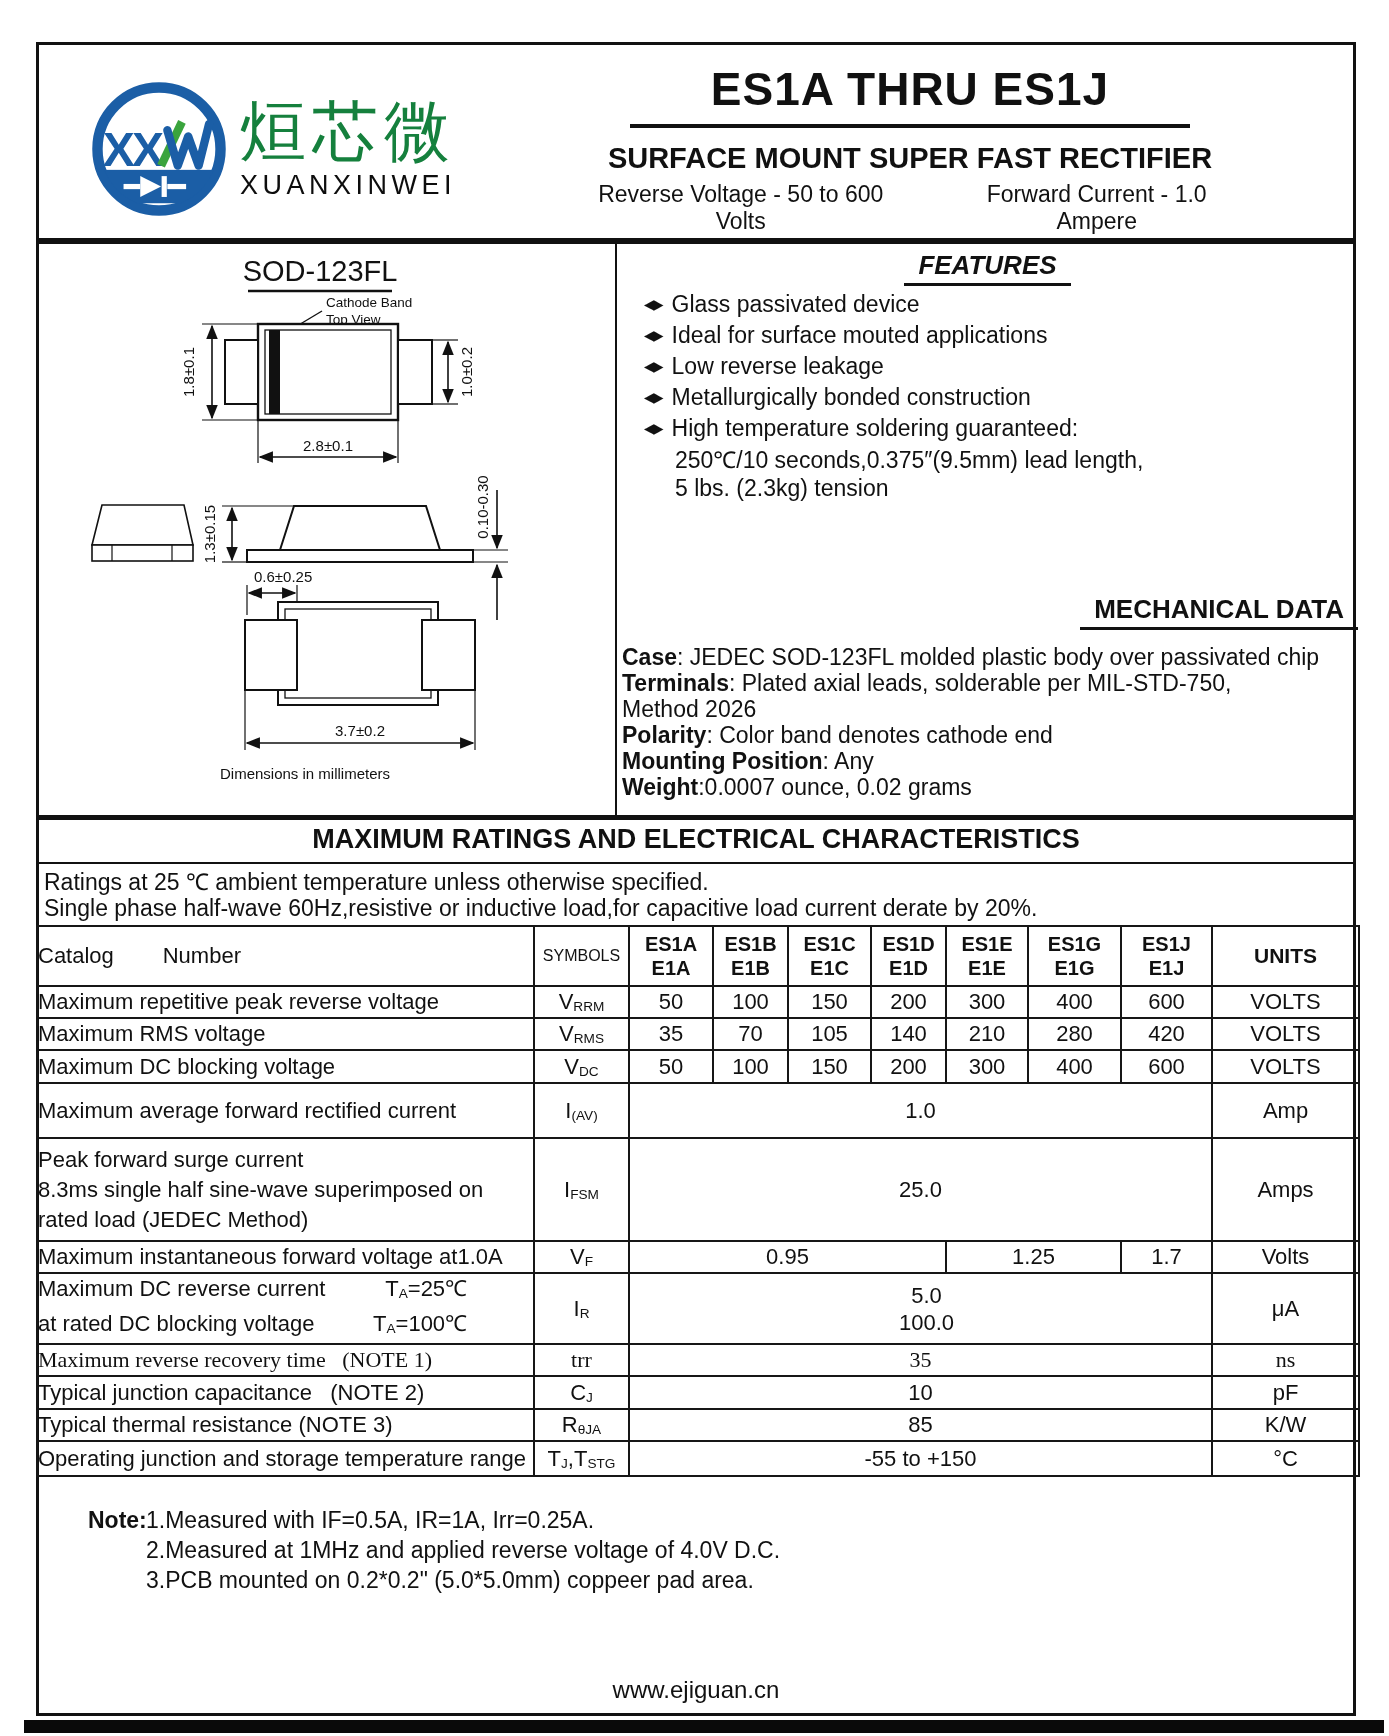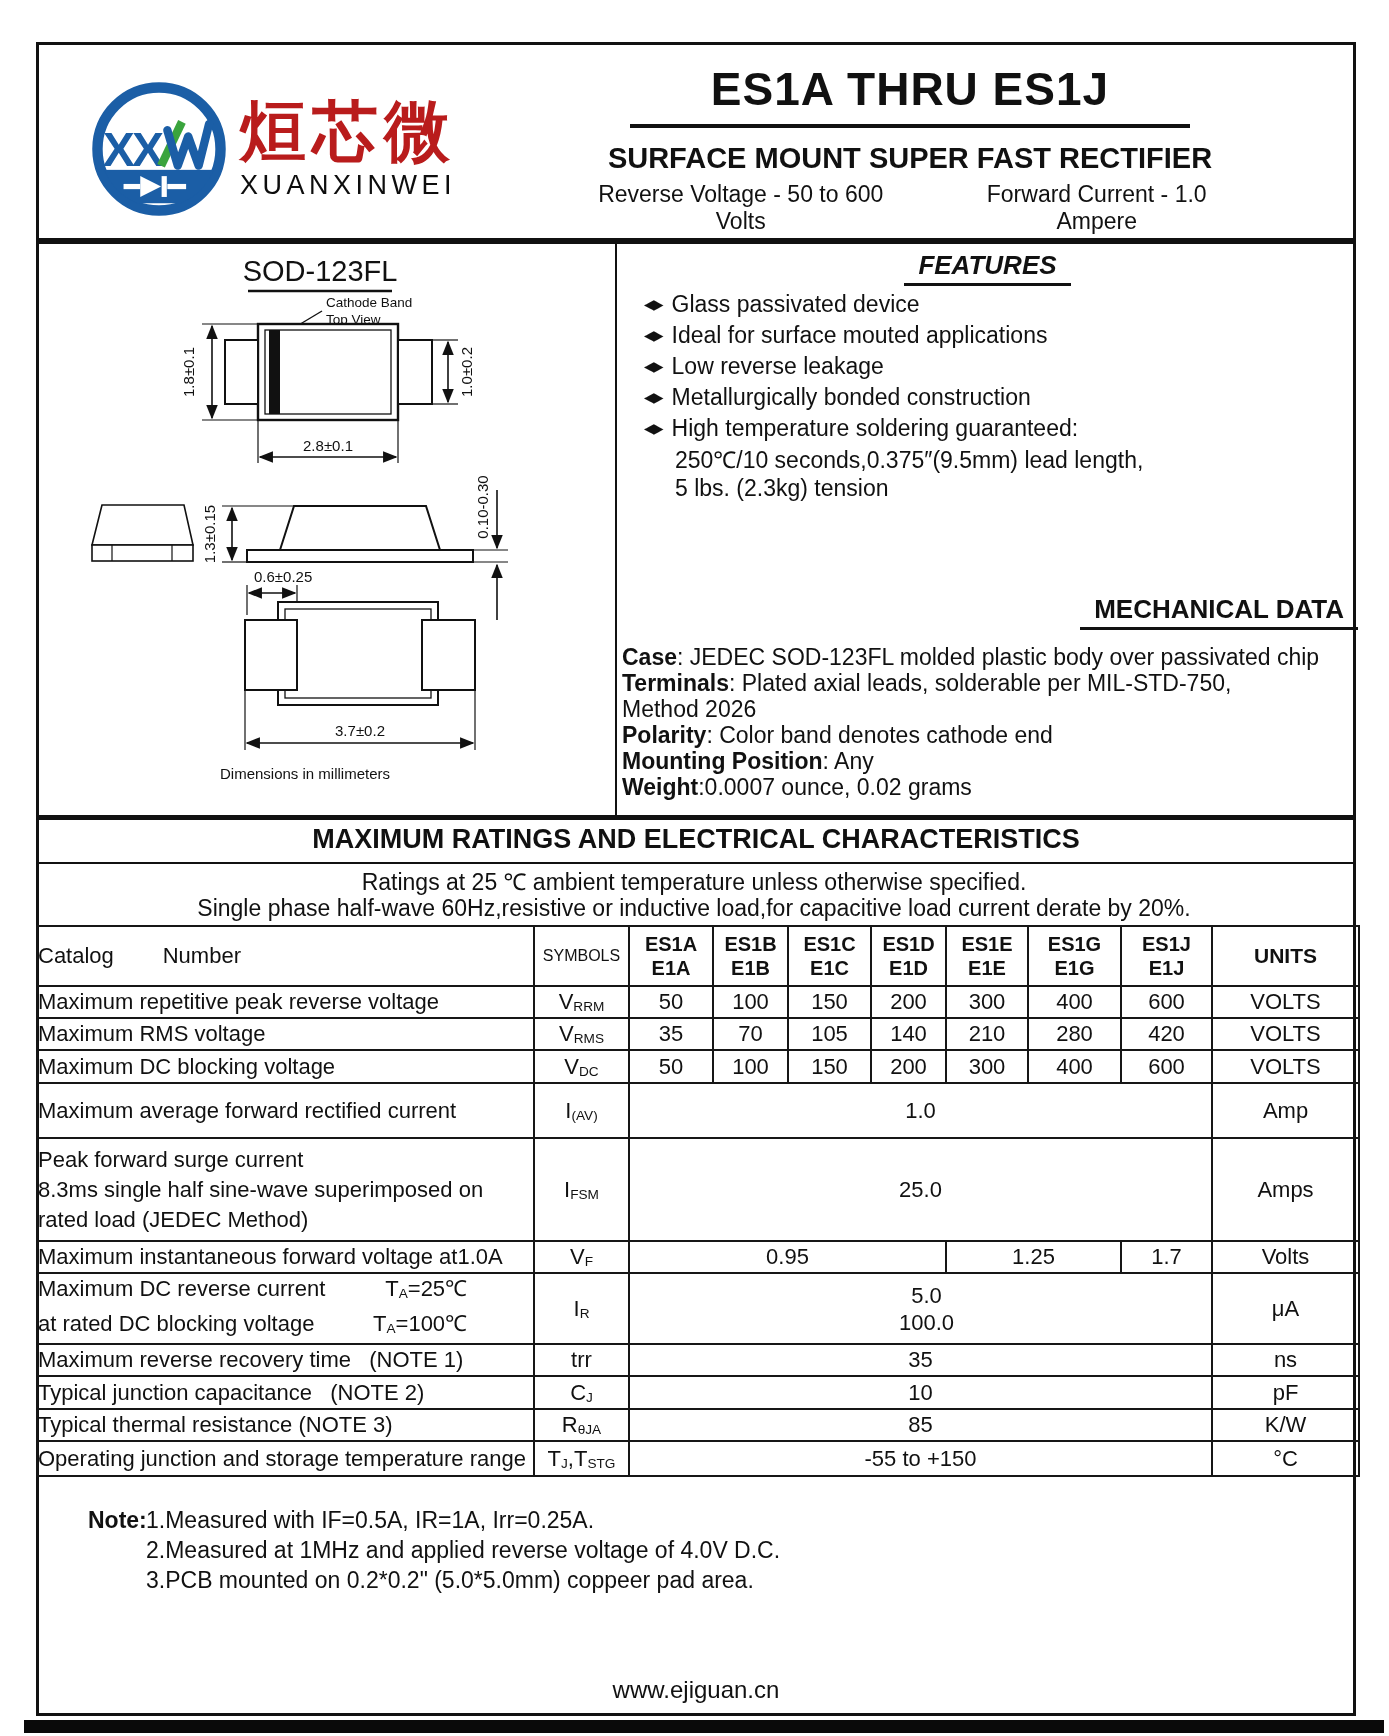--- a/index.html
+++ b/index.html
@@ -4,21 +4,21 @@
 <style>
   html,body{margin:0;padding:0;background:#ffffff;}
   .page{position:relative;width:1389px;height:1736px;background:#fff;
         font-family:"Liberation Sans",sans-serif;color:#111;overflow:hidden;}
   .frame{position:absolute;left:36px;top:42px;width:1320px;height:1674px;
          border:3px solid #111;box-sizing:border-box;}
   
   .logo{position:absolute;left:86px;top:76px;display:flex;align-items:center;}
   .logo-mark{width:146px;height:146px;}
   .logo-text{margin-left:8px;}
-  .logo-cn{font-size:66px;font-weight:700;color:#b91c1c;letter-spacing:6px;line-height:1.0;}
+  .logo-cn{font-size:66px;font-weight:400;color:#15803d;letter-spacing:6px;line-height:1.0;}
   .logo-en{font-size:27px;color:#0d0d0d;letter-spacing:4.5px;margin-top:6px;}
   .titleblock{position:absolute;left:575px;top:62px;width:670px;text-align:center;}
   .title{font-size:46px;font-weight:700;letter-spacing:1px;}
   .title-rule{height:4px;background:#111;width:560px;margin:8px auto 0 auto;}
   .subtitle{font-size:29px;font-weight:700;margin-top:14px;}
   .ratingline{display:flex;justify-content:center;gap:42px;font-size:23px;margin-top:6px;}
   .hdivider{position:absolute;left:36px;top:238px;width:1320px;height:6px;background:#111;}
   .vdivider{position:absolute;left:615px;top:244px;width:2px;height:574px;background:#111;}
   
   .features-head,.mech-head{position:absolute;width:741px;left:617px;text-align:center;
@@ -30,21 +30,21 @@
   .feat-item{display:flex;align-items:baseline;margin-bottom:4px;line-height:25px;}
   .bullet{display:inline-block;transform:scaleX(1.7) scaleY(0.9);font-size:15px;margin-right:12px;position:relative;top:-2px;}
   .feat-cont{margin-left:27px;line-height:26px;margin-bottom:2px;}
   .mech-lines{position:absolute;left:622px;top:644px;width:732px;font-size:23px;line-height:26px;}
   .mech-lines b{font-weight:700;margin-top:16px;}
   
   .section-divider{position:absolute;left:36px;top:815px;width:1320px;height:5px;background:#111;}
   .section-head{position:absolute;left:36px;top:824px;width:1320px;text-align:center;
       font-size:27px;font-weight:700;}
   .section-underrule{position:absolute;left:36px;top:862px;width:1320px;height:2px;background:#111;}
-  .ratings-note{position:absolute;left:44px;top:869px;width:1300px;font-size:23px;line-height:26px;text-align:center;}
+  .ratings-note{position:absolute;left:44px;top:869px;width:1300px;font-size:23px;line-height:26px;}
   
   table.ratings{position:absolute;left:36px;top:925px;width:1322px;border-collapse:collapse;
       table-layout:fixed;font-size:21px;}
   table.ratings th,table.ratings td{border:2px solid #161616;padding:0;vertical-align:middle;}
   table.ratings thead tr{height:60px;}
   th.cat{white-space:pre;text-align:left;padding-left:14px;font-weight:400;font-size:22px;}
   th.sym{font-size:16px;font-weight:400;vertical-align:top;padding-top:4px;text-align:center;}
   th.prod{font-weight:700;font-size:20px;text-align:center;line-height:24px;}
   th.units{font-weight:700;font-size:21px;text-align:center;}
   td.param{text-align:left;padding-left:12px;white-space:pre-wrap;font-size:22px;}
@@ -339,21 +339,21 @@
         </tr>
         <tr style="height: 60px;">
           <td class="param"><div class="pline"><span><span>Maximum DC reverse current</span></span><span class="cond"><span>T</span><span class="sub">A</span><span>=25℃</span></span></div><div class="pline"><span><span>at rated DC blocking voltage</span></span><span class="cond"><span>T</span><span class="sub">A</span><span>=100℃</span></span></div></td>
           <td class="symcell"><span>I</span><span class="sub">R</span></td>
           <td class="val" colspan="7">
             <div class="vline">5.0</div>
             <div class="vline">100.0</div>
           </td>
           <td class="unitcell">μA</td>
         </tr>
-        <tr style="height: 30px;">
+        <tr style="height: 30px; font-family: Liberation Serif, serif;">
           <td class="param"><div class="pline"><span><span>Maximum reverse recovery time   (NOTE 1)</span></span></div></td>
           <td class="symcell"><span>trr</span></td>
           <td class="val" colspan="7">35</td>
           <td class="unitcell">ns</td>
         </tr>
         <tr style="height: 33px; padding-left: 32px;">
           <td class="param"><div class="pline"><span><span>Typical junction capacitance   (NOTE 2)</span></span></div></td>
           <td class="symcell"><span>C</span><span class="sub">J</span></td>
           <td class="val" colspan="7">10</td>
           <td class="unitcell">pF</td>

